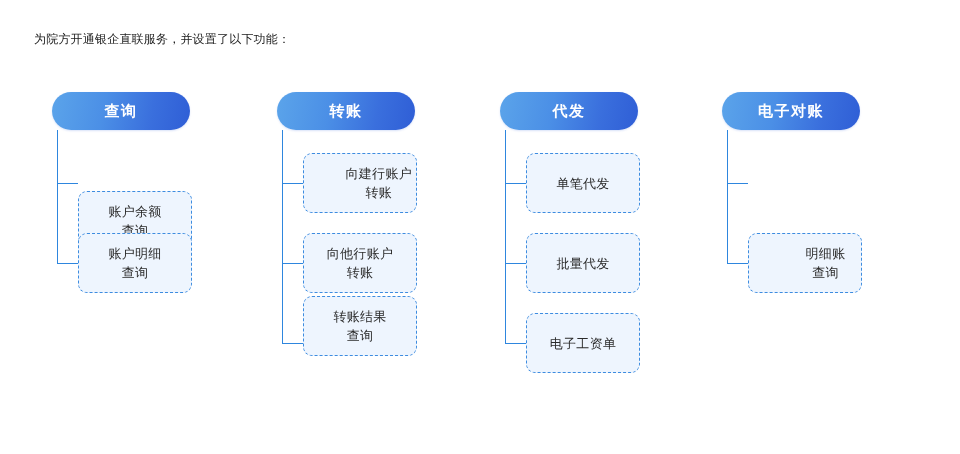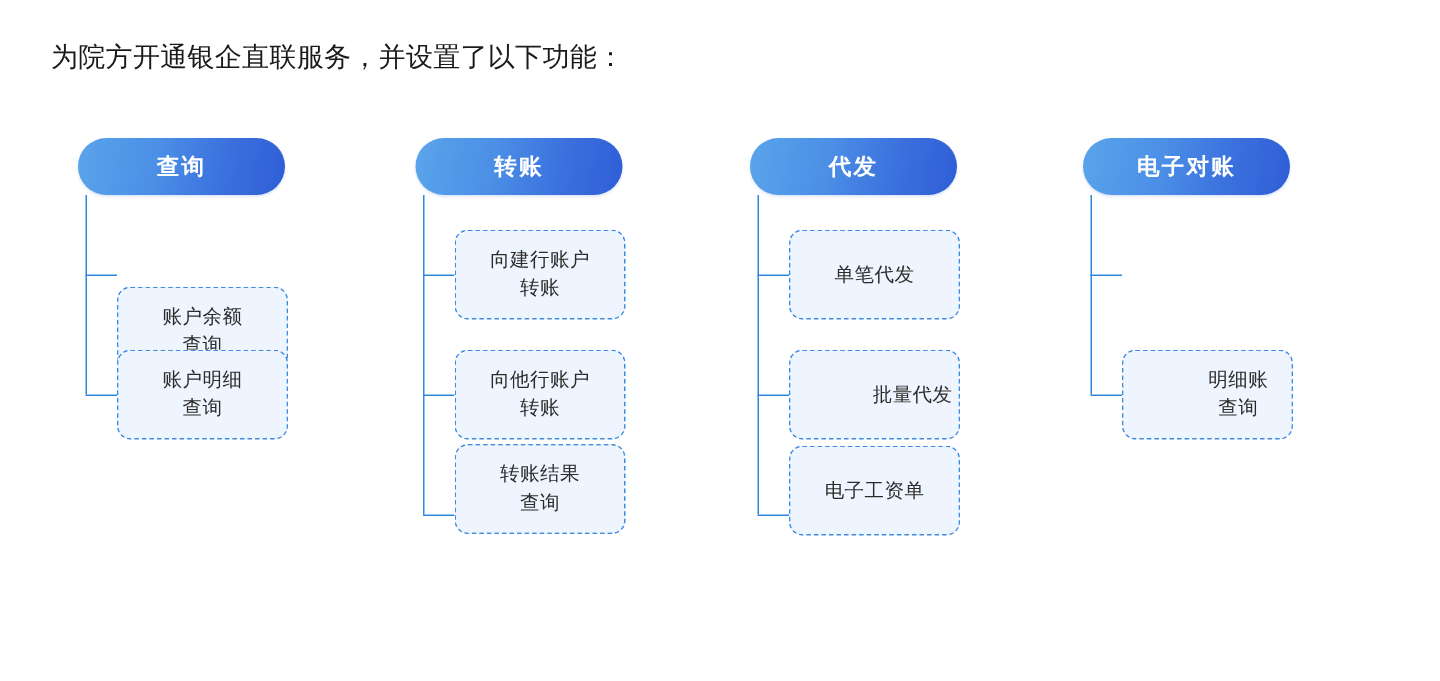--- a/index.html
+++ b/index.html
@@ -15,21 +15,21 @@
   }
   #canvas {
     position: relative;
     width: 960px;
     height: 454px;
   }
   .intro-text {
     position: absolute;
     left: 34px;
     top: 28px;
-    font-size: 18px;
+    font-size: 12px;
     color: #1a1a1a;
     line-height: 22px;
     letter-spacing: 0.2px;
     white-space: nowrap;
   }
   .branch {
     position: absolute;
     top: 0;
     width: 222px;
     height: 454px;
@@ -114,21 +114,21 @@
 查询</span>
     </div>
   </div>
 
   <div class="branch" id="branch-1" style="left:277px;">
     <div class="node-header">
       <span class="node-header-label">转账</span>
     </div>
     <div class="trunk" style="height: 213px;"></div>
     <div class="stub" style="top: 183px;"></div>
-    <div class="leaf" style="top: 153px;">
+    <div class="leaf" style="top: 153px; justify-content: flex-end;">
       <span class="leaf-label">向建行账户
 转账</span>
     </div>
     <div class="stub" style="top: 263px;"></div>
     <div class="leaf" style="top: 233px; justify-content: center;">
       <span class="leaf-label">向他行账户
 转账</span>
     </div>
     <div class="stub" style="top: 343px;"></div>
     <div class="leaf" style="top: 296px;">
@@ -140,25 +140,25 @@
   <div class="branch" id="branch-2" style="left:500px;">
     <div class="node-header">
       <span class="node-header-label">代发</span>
     </div>
     <div class="trunk" style="height: 213px;"></div>
     <div class="stub" style="top: 183px;"></div>
     <div class="leaf" style="top: 153px;">
       <span class="leaf-label">单笔代发</span>
     </div>
     <div class="stub" style="top: 263px;"></div>
-    <div class="leaf" style="top: 233px; justify-content: flex-end;">
+    <div class="leaf" style="top: 233px;">
       <span class="leaf-label">批量代发</span>
     </div>
     <div class="stub" style="top: 343px;"></div>
-    <div class="leaf" style="top: 297px;">
+    <div class="leaf" style="top: 313px;">
       <span class="leaf-label">电子工资单</span>
     </div>
   </div>
 
   <div class="branch" id="branch-3" style="left:722px;">
     <div class="node-header">
       <span class="node-header-label">电子对账</span>
     </div>
     <div class="trunk" style="height: 133px;"></div>
     <div class="stub" style="top: 183px;"></div>

